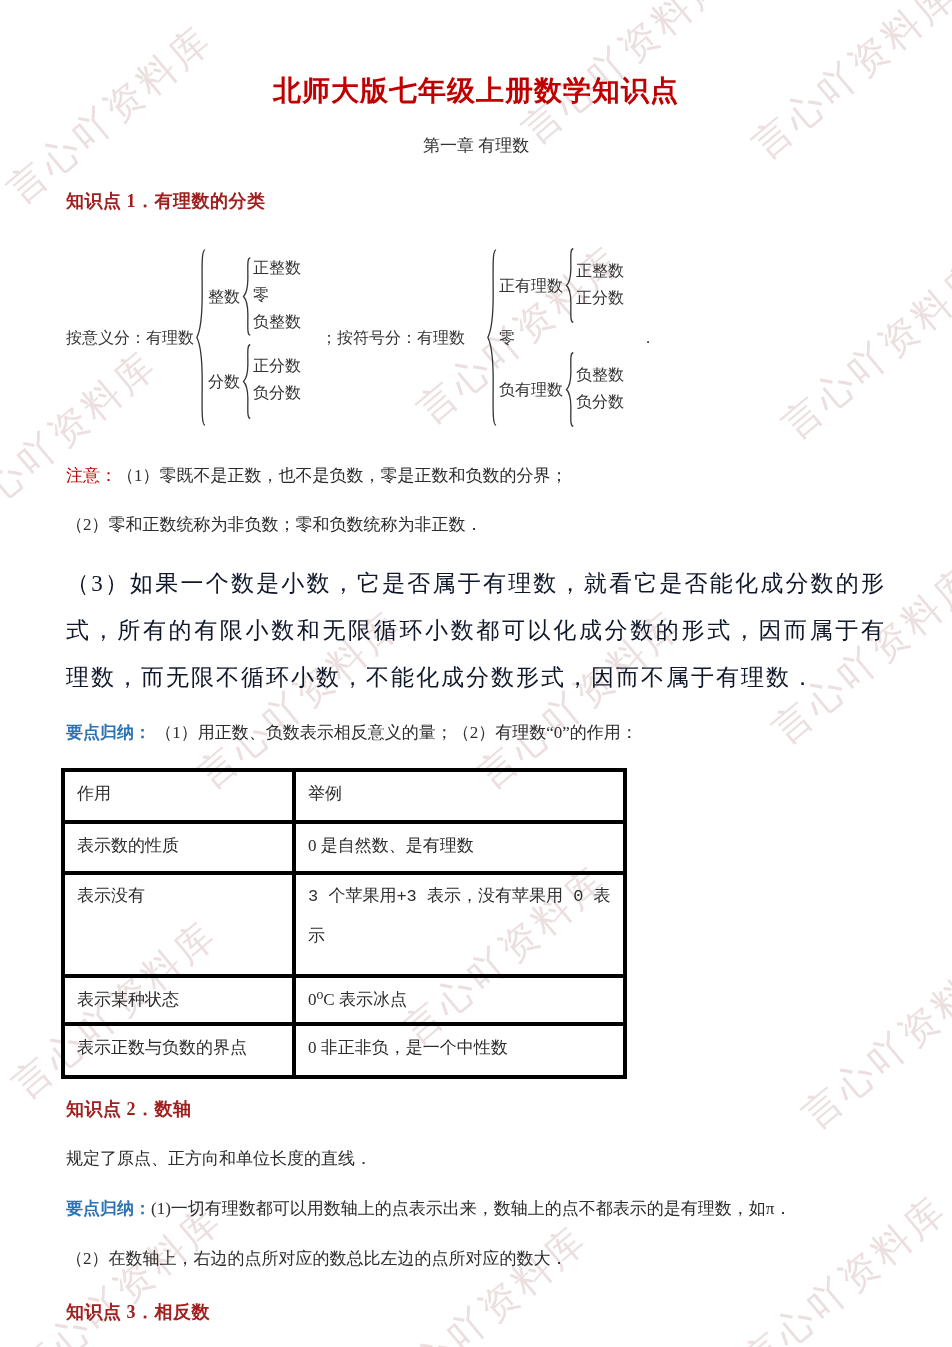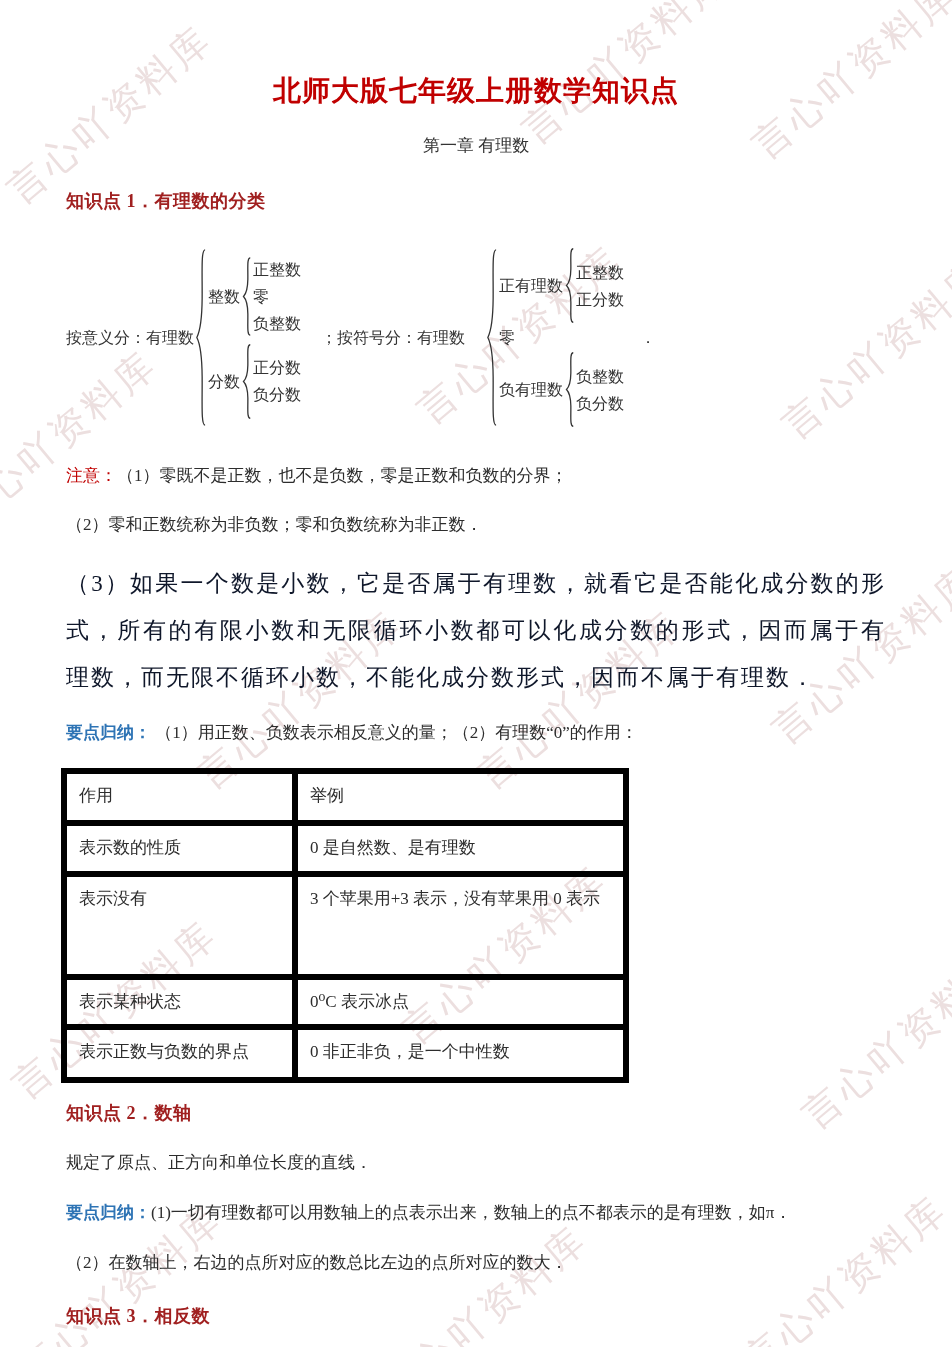--- a/index.html
+++ b/index.html
@@ -38,21 +38,21 @@
   
   .diagram{
     margin-top:34px;display:flex;align-items:center;
     font-size:16px;color:#333;line-height:27px;
   }
   .diagram .txt{white-space:nowrap;}
   .tree{display:flex;flex-direction:column;justify-content:center;}
   .tgroup{display:flex;align-items:center;}
   .tgroup.gapb{margin-bottom:6px;}
   .titems{display:flex;flex-direction:column;}
-  .titems span{white-space:nowrap;line-height:27px;}
+  .titems span{white-space:nowrap;line-height:27px;font-family:Liberation Mono, monospace;}
   .tlabel{white-space:nowrap;margin-right:1px;}
   .brace{align-self:stretch;width:11px;flex:0 0 11px;margin:1px 2px 1px 1px;}
   .brace svg{width:100%;height:100%;display:block;}
   .brace.small{width:9px;flex-basis:9px;}
   .diagram .suffix{margin-left:16px;}
   .mid{margin:0 20px;}
   
   .line{margin-top:27px;font-size:17px;line-height:23px;color:#2d2d2d;}
   .line.mt36{margin-top:36px;}
   .line.mt26{margin-top:26px;}
@@ -63,26 +63,26 @@
     margin-top:24px;font-size:23px;line-height:47px;
     text-align:justify;letter-spacing:2px;color:#0f172a;
   }
   
   table.usage{
     margin-top:24px;margin-left:-5px;
     border-collapse:collapse;width:562px;table-layout:fixed;
     font-size:17px;color:#2d2d2d;
   }
   table.usage td{
-    border:6px solid #000000;
+    border:4px solid #000000;
     vertical-align:top;padding:2px 12px;line-height:40px;
   }
   table.usage col.c1{width:231px;}
   table.usage col.c2{width:331px;}
-  tr.rh{height:52px;} tr.r1{height:51px;} tr.r2{height:103px;}
+  tr.rh{height:52px;} tr.r1{height:51px;} tr.r2{height:103px;font-family:Liberation Mono, monospace;}
   tr.r3{height:48px;} tr.r4{height:53px;}
   
   .footer{margin-top:28px;text-align:center;font-size:15px;color:#333;letter-spacing:3px;}
 </style>
 </head>
 <body>
 
 <div class="page">
 
   <div class="wm-layer">

